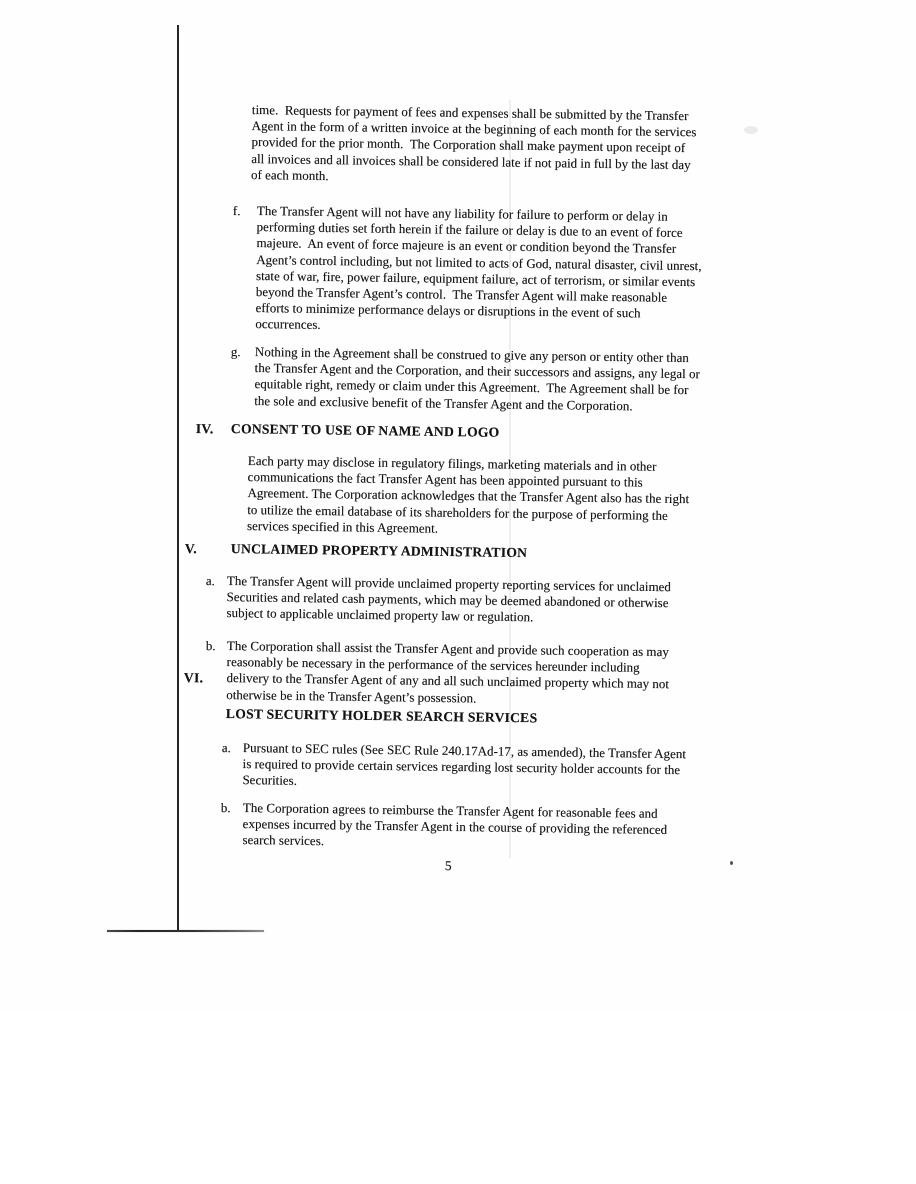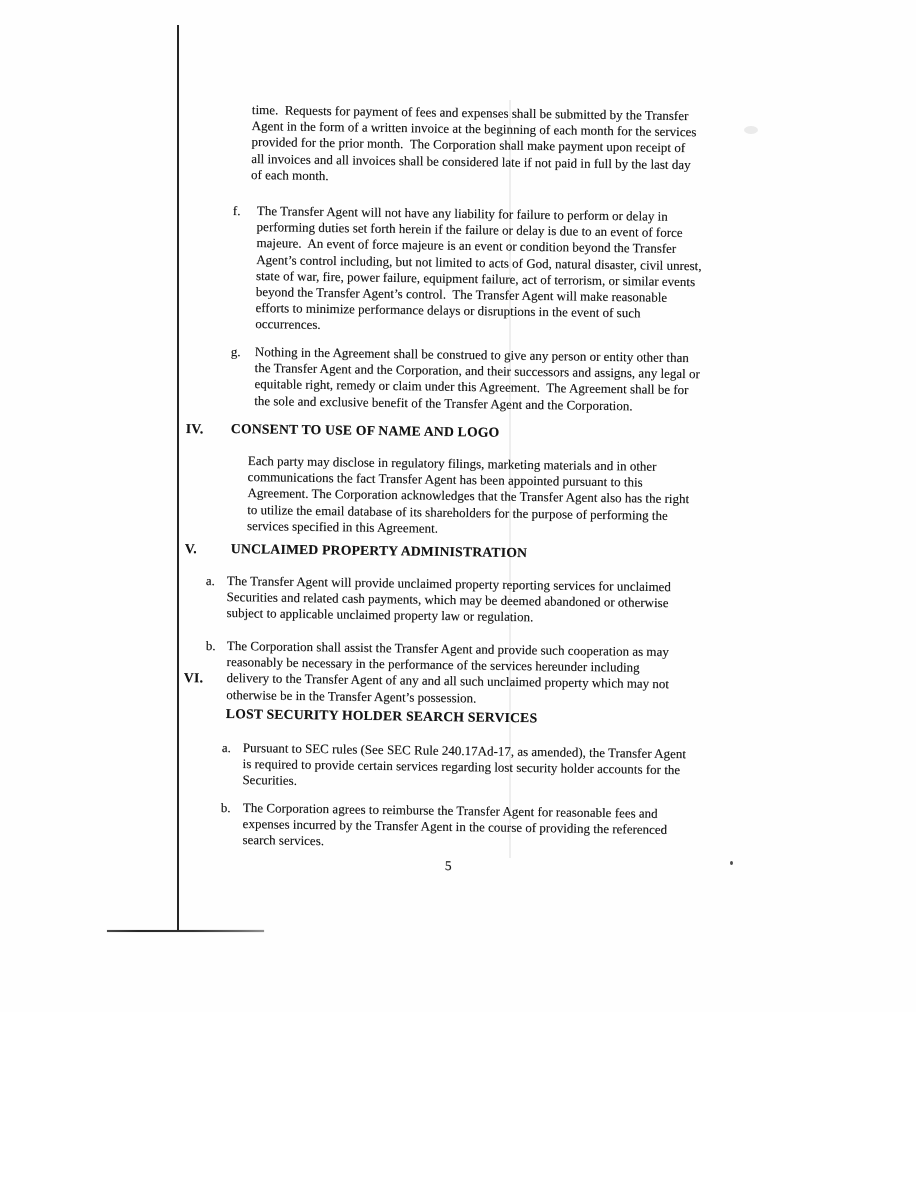--- a/index.html
+++ b/index.html
@@ -99,21 +99,21 @@
 beyond the Transfer Agent’s control.  The Transfer Agent will make reasonable
 efforts to minimize performance delays or disruptions in the event of such
 occurrences.</div>
 
   <div class="item-label tilt" style="left:231px; top:344px">g.</div>
   <div class="para tilt" style="left:255px; top:344px">Nothing in the Agreement shall be construed to give any person or entity other than
 the Transfer Agent and the Corporation, and their successors and assigns, any legal or
 equitable right, remedy or claim under this Agreement.  The Agreement shall be for
 the sole and exclusive benefit of the Transfer Agent and the Corporation.</div>
 
-  <div class="numeral tilt" style="left:186px; top:421px">IV.</div>
+  <div class="numeral tilt" style="left:196px; top:421px">IV.</div>
   <div class="heading tilt" style="left:231px; top:421px">CONSENT TO USE OF NAME AND LOGO</div>
   <div class="para tilt" style="left:248px; top:453px">Each party may disclose in regulatory filings, marketing materials and in other
 communications the fact Transfer Agent has been appointed pursuant to this
 Agreement. The Corporation acknowledges that the Transfer Agent also has the right
 to utilize the email database of its shareholders for the purpose of performing the
 services specified in this Agreement.</div>
 
   <div class="numeral tilt" style="left:185px; top:541px">V.</div>
   <div class="heading tilt" style="left:231px; top:541px">UNCLAIMED PROPERTY ADMINISTRATION</div>
 

